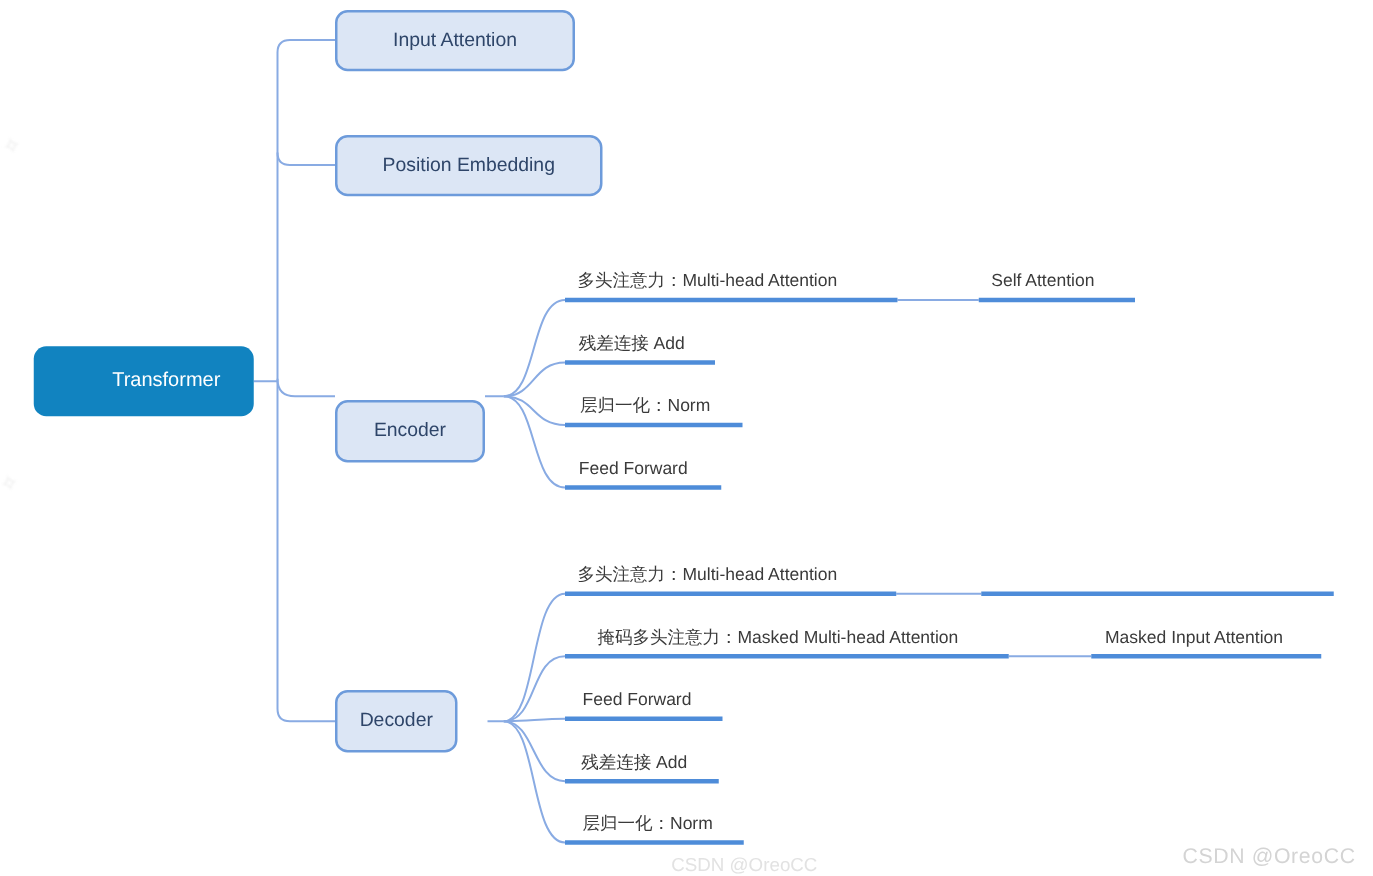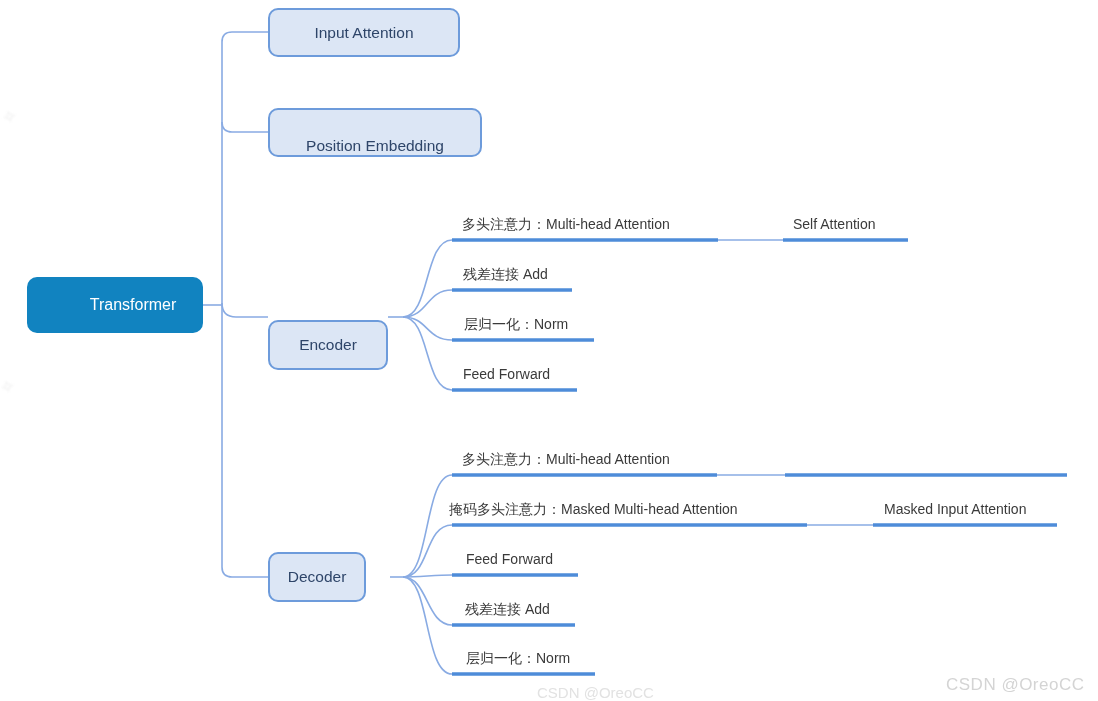--- a/index.html
+++ b/index.html
@@ -97,40 +97,40 @@
   </svg>
 
   <div class="rootnode" style="left:27px;top:277px;width:176px;height:56px;padding-left:36px;">
     <span>Transformer</span>
   </div>
 
   <div class="node" style="left:268px;top:8px;width:192px;height:49px;">
     <span>Input Attention</span>
   </div>
 
-  <div class="node" style="left:268px;top:108px;width:214px;height:49px;align-items:flex-end;">
+  <div class="node" style="left:268px;top:108px;width:214px;height:49px;">
     <span>Position Embedding</span>
   </div>
 
   <div class="node" style="left:268px;top:292px;width:120px;height:50px;margin-top:28px;">
     <span>Encoder</span>
   </div>
 
   <div class="node" style="left:268px;top:552px;width:98px;height:50px;">
     <span>Decoder</span>
   </div>
 
   <div class="leaf" style="left:462px;top:213px;">多头注意力：Multi-head Attention</div>
   <div class="leaf" style="left:793px;top:213px;">Self Attention</div>
   <div class="leaf" style="left:463px;top:263px;">残差连接 Add</div>
   <div class="leaf" style="left:464px;top:313px;">层归一化：Norm</div>
   <div class="leaf" style="left:463px;top:363px;">Feed Forward</div>
 
   <div class="leaf" style="left:462px;top:448px;">多头注意力：Multi-head Attention</div>
-  <div class="leaf" style="left:449px;top:498px;">掩码多头注意力：Masked Multi-head Attention</div>
+  <div class="leaf" style="left:478px;top:498px;">掩码多头注意力：Masked Multi-head Attention</div>
   <div class="leaf" style="left:884px;top:498px;">Masked Input Attention</div>
   <div class="leaf" style="left:466px;top:548px;">Feed Forward</div>
   <div class="leaf" style="left:465px;top:598px;">残差连接 Add</div>
   <div class="leaf" style="left:466px;top:647px;">层归一化：Norm</div>
 
   <div class="wm-main">CSDN @OreoCC</div>
   <div class="wm-frag">CSDN @OreoCC</div>
   <div class="smudge" style="left:2px;top:106px;">✧</div>
   <div class="smudge" style="left:0px;top:376px;">✧</div>
 

